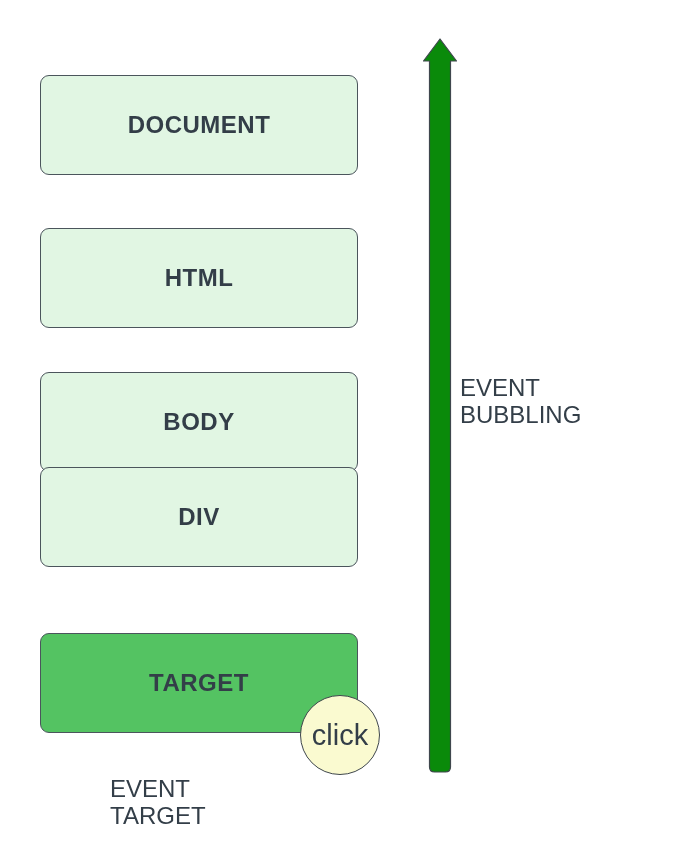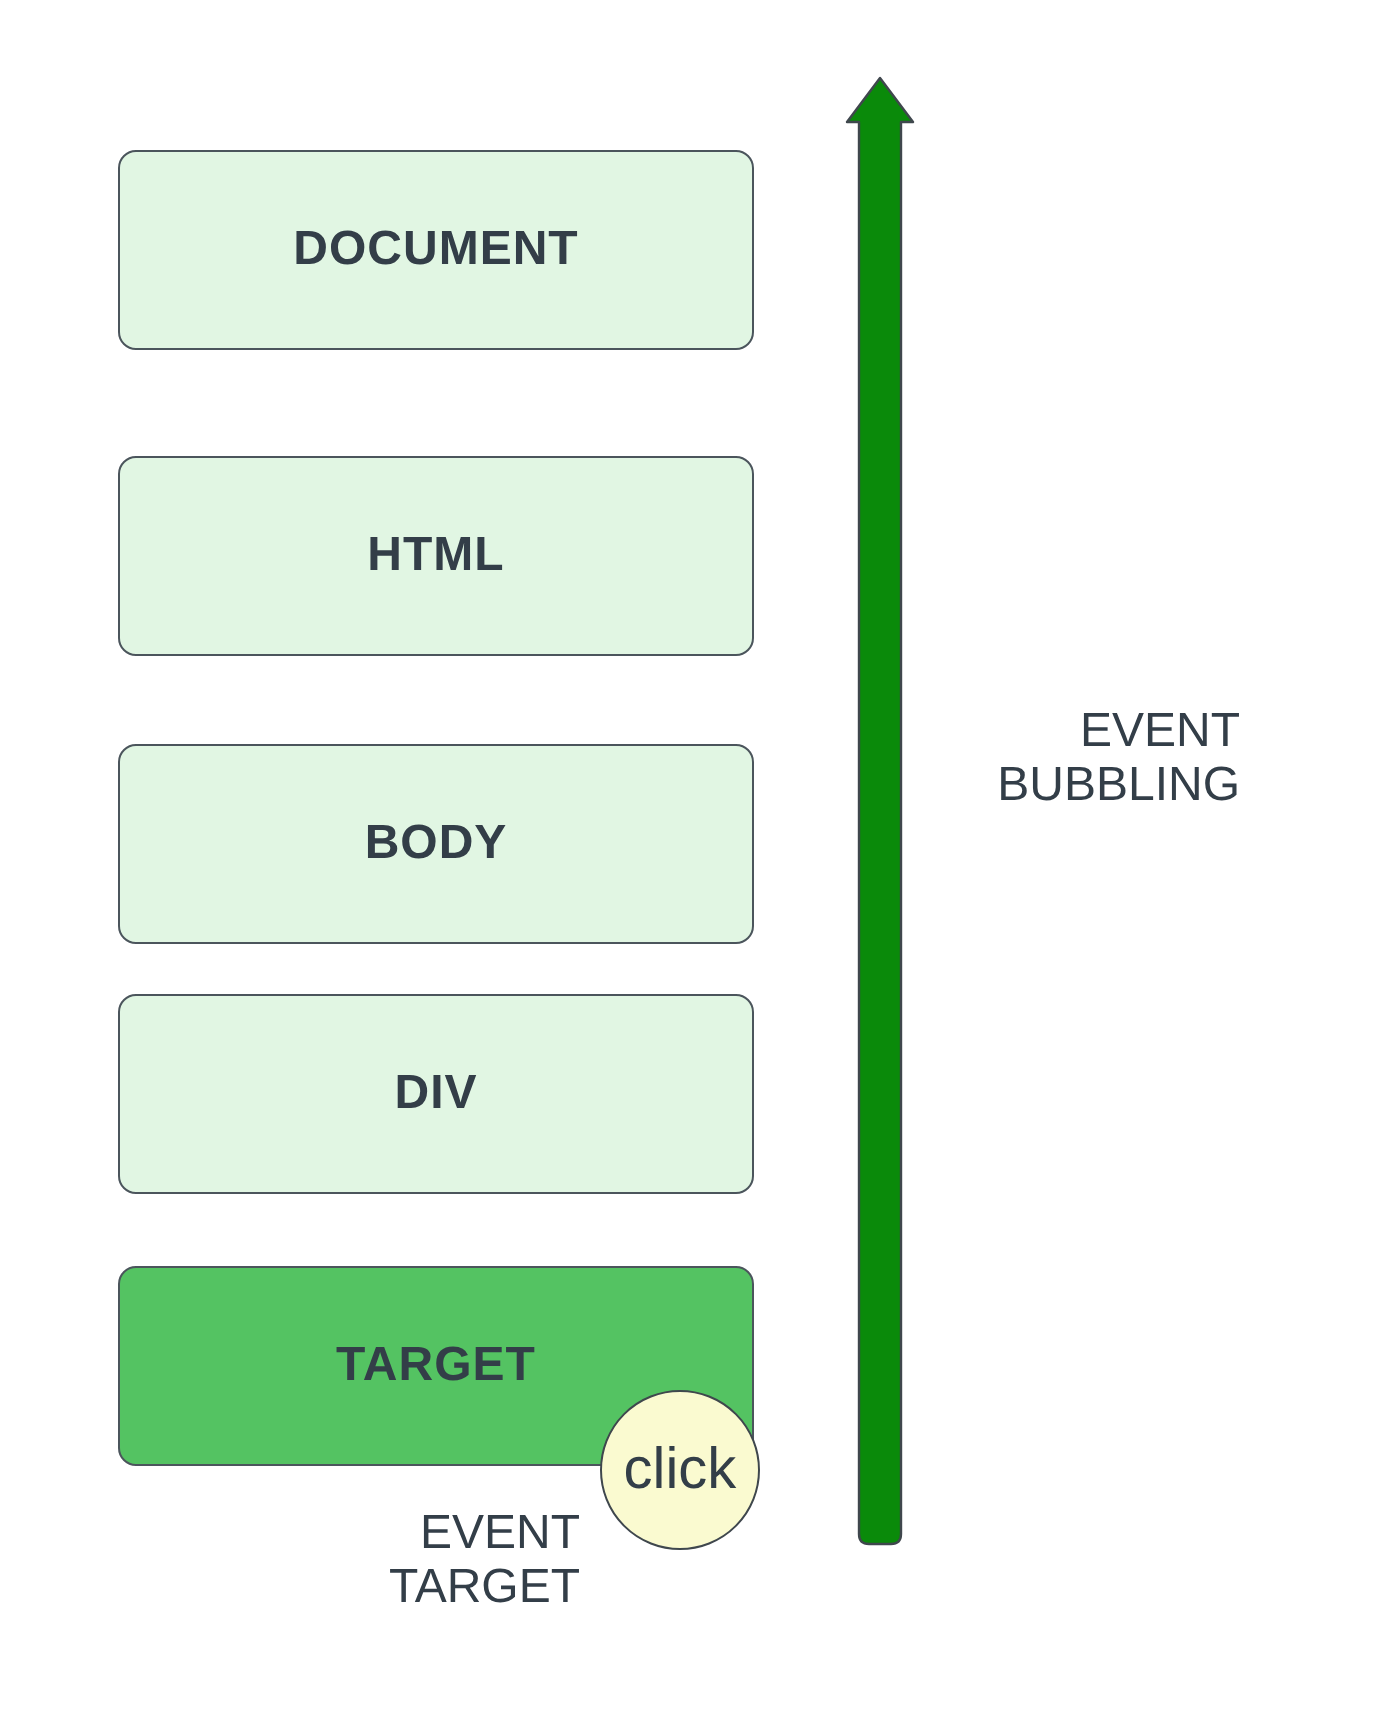--- a/index.html
+++ b/index.html
@@ -30,35 +30,34 @@
     left:40px;
     width:318px;
     height:100px;
     background:var(--box-fill);
     border:1px solid var(--box-border);
     border-radius:9px;
     display:flex;
     align-items:center;
     justify-content:center;
     box-sizing:border-box;
-    margin-left:19px;
   }
   .layer-box .label{
     font-size:24px;
     font-weight:bold;
     letter-spacing:0.5px;
     color:var(--text-color);
   }
   .layer-box.target{
     background:var(--button-fill);
   }
   .box-document{top:75px;}
   .box-html{top:228px;text-align:right;}
   .box-body{top:372px;}
-  .box-div{top:497px;}
+  .box-div{top:467px;}
   .box-button{top:633px;}
 
   .click-circle{
     position:absolute;
     left:300px;
     top:695px;
     width:80px;
     height:80px;
     border-radius:50%;
     background:var(--click-fill);
@@ -66,25 +65,26 @@
     display:flex;
     align-items:center;
     justify-content:center;
     box-sizing:border-box;
     font-size:29px;
     color:var(--text-color);
   }
 
   .side-label{
     position:absolute;
-    text-align:right;
+    text-align:left;
     font-size:24px;
     line-height:27px;
     color:var(--text-color);
     white-space:pre-line;
+    margin-top:22px;
   }
   .bubbling-label{
     left:460px;
     top:352px;
     width:160px;
   }
   .target-label{
     left:110px;
     top:753px;
     width:180px;

